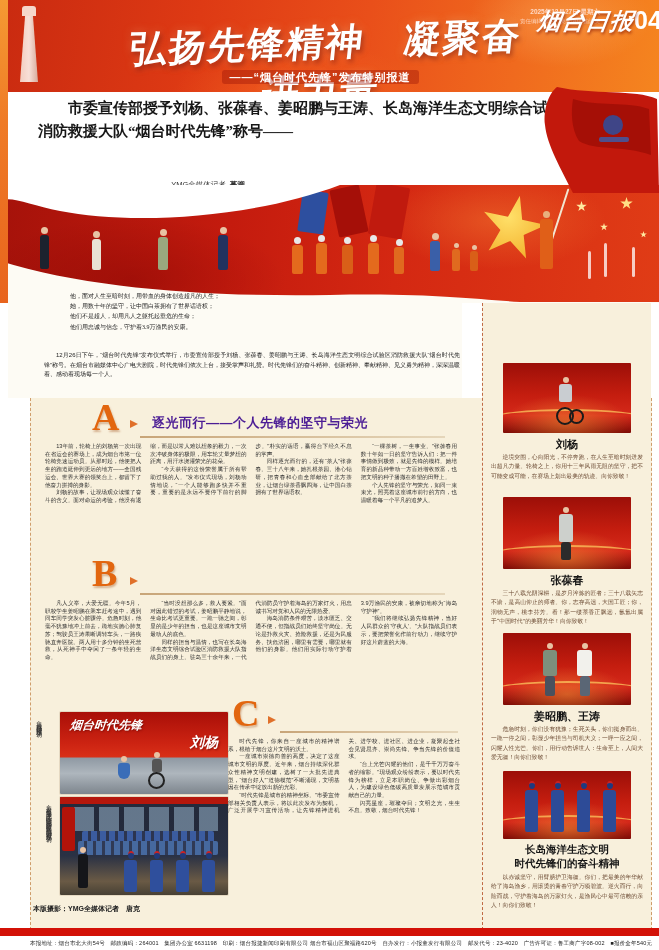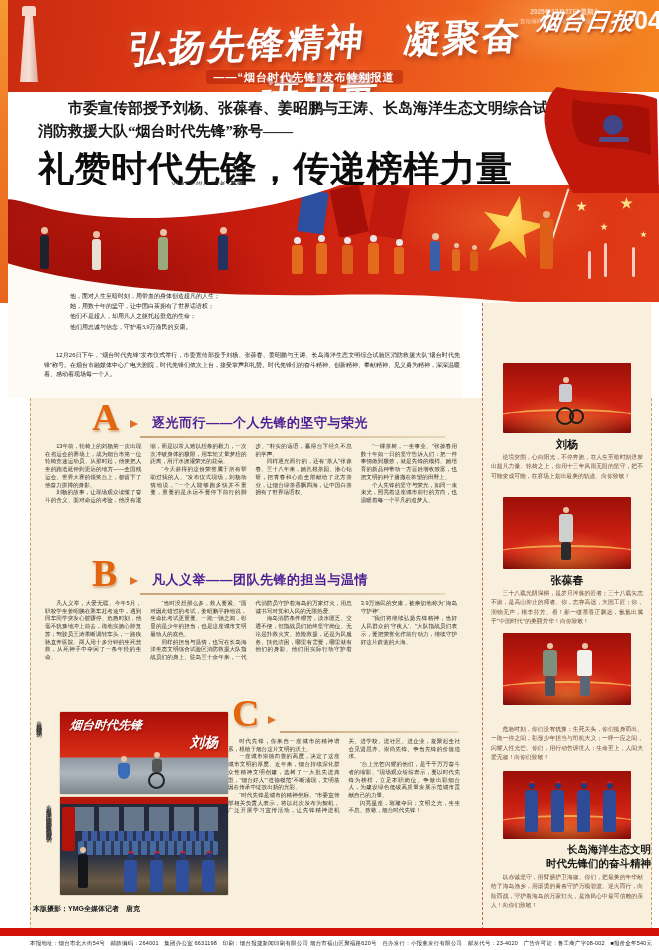--- a/index.html
+++ b/index.html
@@ -15,21 +15,21 @@
       linear-gradient(100deg,#c92a10 0%,#de3a14 30%,#e94f1a 55%,#f06a1e 78%,#f5851f 100%);}
   #left-strip{left:0;top:0;width:8px;height:303px;z-index:5;
     background:linear-gradient(180deg,#f59a33,#ef7b26 40%,#e8641d);}
   .lighthouse{left:14px;top:6px;width:30px;height:82px;opacity:.9;}
   .lh-top{position:absolute;left:8px;top:0;width:14px;height:10px;background:#fbe9df;border-radius:3px 3px 0 0;}
   .lh-body{position:absolute;left:6px;top:10px;width:18px;height:66px;background:linear-gradient(90deg,#f8ded2,#fdf4ee 50%,#d8b8aa);
     clip-path:polygon(28% 0,72% 0,100% 100%,0 100%);}
   #slogan{left:128px;top:18px;width:390px;text-align:center;color:#fff;
     font-family:"Liberation Serif",serif;font-weight:900;font-size:37px;letter-spacing:2px;
     transform:skewX(-8deg) rotate(-2deg);text-shadow:2px 3px 5px rgba(110,10,0,.55),0 0 10px rgba(255,220,160,.35);}
-  #subtitle{left:144px;top:70px;width:320px;text-align:center;color:#fff;font-weight:bold;font-size:11px;
+  #subtitle{left:160px;top:70px;width:320px;text-align:center;color:#fff;font-weight:bold;font-size:11px;
     letter-spacing:1px;}
   #subtitle span{background:rgba(150,15,5,.38);border-radius:3px;padding:1px 8px;}
   #dateblock{left:470px;top:7px;width:130px;text-align:right;color:#ffd9c6;line-height:1.5;}
   #date-line{font-size:6.5px;font-weight:bold;}
   #editor-line{font-size:5.5px;opacity:.9;}
   #masthead{left:538px;top:6px;width:118px;text-align:right;color:#fff;white-space:nowrap;}
   #masthead .script{font-family:"Liberation Serif",serif;font-style:italic;font-weight:900;font-size:23px;
     letter-spacing:1px;text-shadow:1px 2px 3px rgba(120,10,0,.6);display:inline-block;transform:skewX(-8deg);}
   #masthead .pageno{font-size:25px;font-weight:700;vertical-align:top;}
 
@@ -137,21 +137,20 @@
       <div id="editor-line">责任编辑/李哲　美术编辑/由淑美</div>
     </div>
     <div class="abs" id="masthead">
       <span class="script">烟台日报</span><span class="pageno">04</span>
     </div>
   </header>
   <div class="abs" id="left-strip"></div>
 
   <section class="abs" id="headline">
     <p class="abs" id="kicker" style="margin:0;">市委宣传部授予刘杨、张葆春、姜昭鹏与王涛、长岛海洋生态文明综合试验区消防救援大队“烟台时代先锋”称号——</p>
-    <h1 class="abs" id="main-title" style="margin:0;">礼赞时代先锋，传递榜样力量</h1>
     <div class="abs" id="byline">
       <span>YMG全媒体记者</span><b>慕溯</b>
     </div>
   </section>
   <svg class="abs" id="flag-tr" viewBox="0 0 116 108">
     <path d="M14,2 C50,10 92,4 114,14 L116,108 L30,108 C18,84 4,60 2,40 C0,24 6,8 14,2 Z" fill="#c2180c"></path>
     <path d="M30,14 C55,22 84,16 106,24 L108,70 C80,60 52,66 36,56 C28,44 28,26 30,14 Z" fill="#a50f06"></path>
     <circle cx="70" cy="40" r="10" fill="#2d4f9f" opacity=".85"></circle>
     <rect x="56" y="52" width="30" height="5" rx="2" fill="#3a5fae" opacity=".8"></rect>
   </svg>
@@ -256,21 +255,20 @@
       <p>13年前，轮椅上的刘杨第一次出现在省运会的赛场上，成为烟台市第一位轮椅竞速运动员。从那时起，他便把人生的跑道延伸到更远的地方——全国残运会、世界大赛的领奖台上，都留下了他奋力拼搏的身影。</p>
       <p>刘杨的故事，让现场观众读懂了奋斗的含义。面对命运的考验，他没有退缩，而是以常人难以想象的毅力，一次次冲破身体的极限，用车轮丈量梦想的距离，用汗水浇灌荣光的花朵。</p>
       <p>“今天获得的这份荣誉属于所有帮助过我的人。”发布仪式现场，刘杨动情地说，“一个人能够跑多快并不重要，重要的是永远不要停下前行的脚步。”朴实的话语，赢得台下经久不息的掌声。</p>
       <p>同样逐光而行的，还有“茶人”张葆春。三十八年来，她扎根茶园、潜心钻研，把青春和心血全部献给了北方茶业，让烟台绿茶香飘四海，让中国白茶拥有了世界话语权。</p>
       <p>“一棵茶树，一生事业。”张葆春用数十年如一日的坚守告诉人们：把一件事情做到极致，就是先锋的模样。她培育的新品种带动一方百姓增收致富，也把文明的种子播撒在希望的田野上。</p>
       <p>个人先锋的坚守与荣光，如同一束束光，照亮着这座城市前行的方向，也温暖着每一个平凡的追梦人。</p>
     </div>
 
   <div class="abs sec-letter" id="secB-letter">B</div>
   <span class="abs arrow-icon" style="left:128px;top:577px;"></span>
-  <div class="abs sec-title" id="secB-title">凡人义举——团队先锋的担当与温情</div>
   <div class="abs heading-rule" id="secB-rule"></div>
   <div class="abs body-cols" id="secB-body">
       <p>凡人义举，大爱无疆。今年5月，职校学生姜昭鹏在乘车赶考途中，遇到同车同学突发心脏骤停。危急时刻，他毫不犹豫地冲上前去，跪地实施心肺复苏；驾驶员王涛果断调转车头，一路疾驰直奔医院。两人用十多分钟的生死营救，从死神手中夺回了一条年轻的生命。</p>
       <p>“当时没想那么多，救人要紧。”面对因此错过的考试，姜昭鹏平静地说，生命比考试更重要。一跪一驰之间，彰显的是少年的担当，也是这座城市文明最动人的底色。</p>
       <p>同样的担当与温情，也写在长岛海洋生态文明综合试验区消防救援大队指战员们的身上。驻岛三十余年来，一代代消防员守护着海岛的万家灯火，用忠诚书写对党和人民的无限热爱。</p>
       <p>海岛消防条件艰苦，淡水匮乏、交通不便，但指战员们始终坚守岗位。无论是扑救火灾、抢险救援，还是为民服务、扶危济困，哪里有需要，哪里就有他们的身影。他们用实际行动守护着3.9万渔民的安康，被亲切地称为“海岛守护神”。</p>
       <p>“我们将继续弘扬先锋精神，当好人民群众的‘守夜人’。”大队指战员们表示，要把荣誉化作前行动力，继续守护好这片蔚蓝的大海。</p>
     </div>
 
   <div class="abs sec-letter" id="secC-letter">C</div>
@@ -359,20 +357,21 @@
           <div class="ph" style="width:6px;height:6px;"></div>
           <div class="pb" style="width:14px;height:26px;background:#7d8f7d;"></div>
           <div class="pb" style="width:10px;height:20px;background:#49515e;"></div>
         </div>
       <div class="person" style="left:74px;top:10px;">
           <div class="ph" style="width:6px;height:6px;"></div>
           <div class="pb" style="width:15px;height:26px;background:#f2f1ec;"></div>
           <div class="pb" style="width:10px;height:20px;background:#5a6675;"></div>
         </div>
     </div>
+    <div class="side-name" style="top:406px;">姜昭鹏、王涛</div>
     <p class="side-cite" style="top:422px;">危急时刻，你们没有犹豫；生死关头，你们挺身而出。一跪一停之间，彰显少年担当与司机大义；一呼一应之间，闪耀人性光芒。你们，用行动告诉世人：生命至上，人间大爱无疆！向你们致敬！</p>
 
     <div class="side-photo" style="top:468px;height:68px;">
       <div class="goldwave"></div>
       <div class="person" style="left:22px;top:10px;">
           <div class="ph" style="width:6px;height:6px;background:#1d3a80;border-top:2px solid #c22;"></div>
           <div class="pb" style="width:13px;height:42px;background:#2d4b97;"></div>
         </div>
       <div class="person" style="left:48px;top:10px;">
           <div class="ph" style="width:6px;height:6px;background:#1d3a80;border-top:2px solid #c22;"></div>
@@ -380,21 +379,21 @@
         </div>
       <div class="person" style="left:74px;top:10px;">
           <div class="ph" style="width:6px;height:6px;background:#1d3a80;border-top:2px solid #c22;"></div>
           <div class="pb" style="width:13px;height:42px;background:#2d4b97;"></div>
         </div>
       <div class="person" style="left:100px;top:10px;">
           <div class="ph" style="width:6px;height:6px;background:#1d3a80;border-top:2px solid #c22;"></div>
           <div class="pb" style="width:13px;height:42px;background:#2d4b97;"></div>
         </div>
     </div>
-    <div class="side-name small" style="top:540px;text-align:right;">
+    <div class="side-name small" style="top:540px;">
       <div>长岛海洋生态文明</div>
       <div>时代先锋们的奋斗精神</div>
     </div>
     <p class="side-cite" style="top:570px;">以赤诚坚守，用臂膀护卫海疆。你们，把最美的年华献给了海岛渔乡，用滚烫的青春守护万顷碧波。逆火而行，向险而战，守护着海岛的万家灯火，是渔民心中最可信赖的亲人！向你们致敬！</p>
   </aside>
 
   <div class="abs" id="redbar"></div>
   <footer class="abs" id="footer">
     <p>本报地址：烟台市北大街54号　邮政编码：264001　集团办公室 6631198　印刷：烟台报捷新闻印刷有限公司 烟台市福山区聚福路620号　自办发行：小报童发行有限公司　邮发代号：23-4020　广告许可证：鲁工商广字08-002　■报价全年540元</p>
   </footer>

